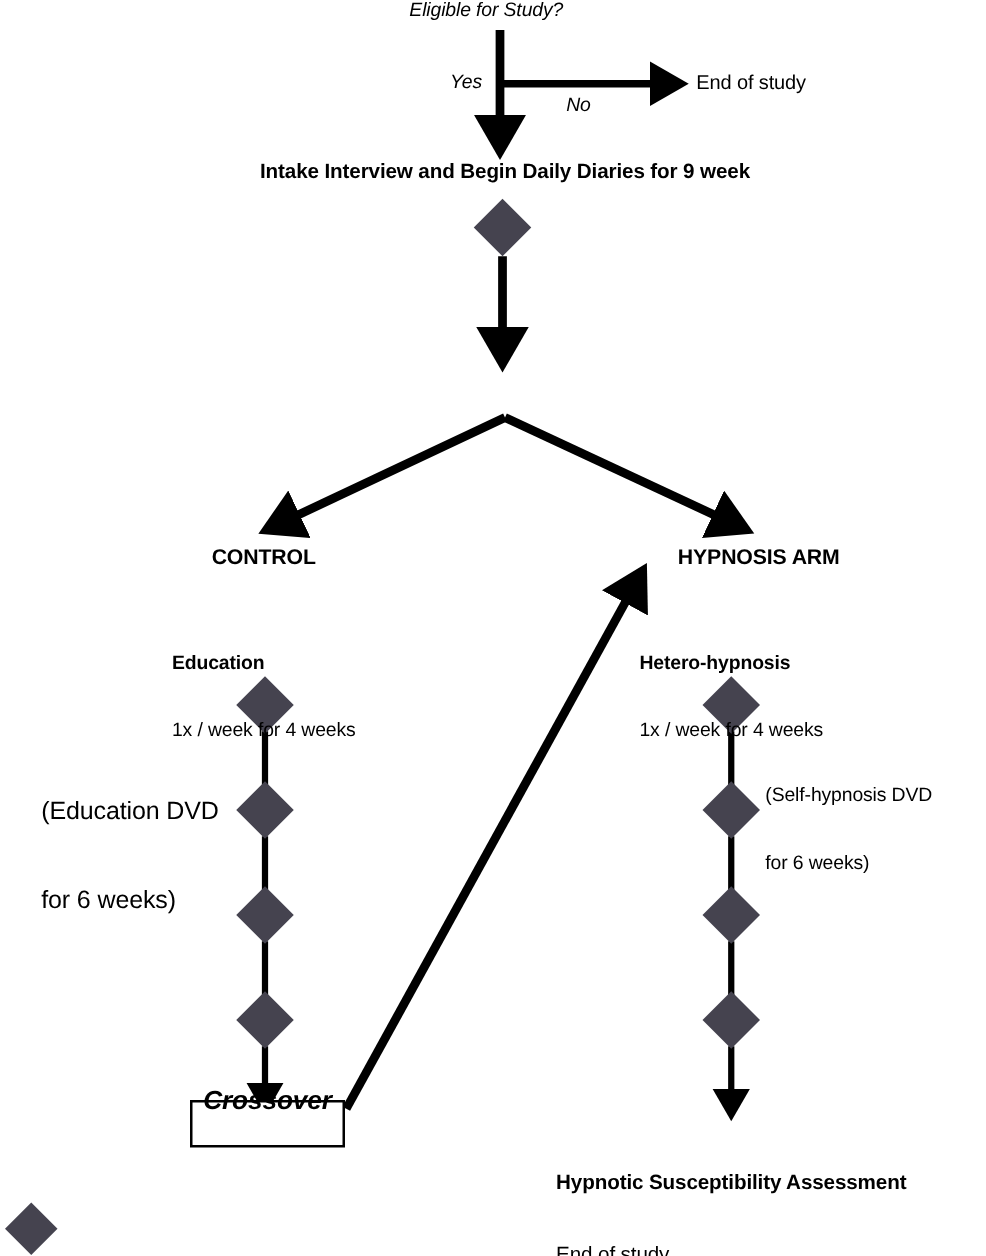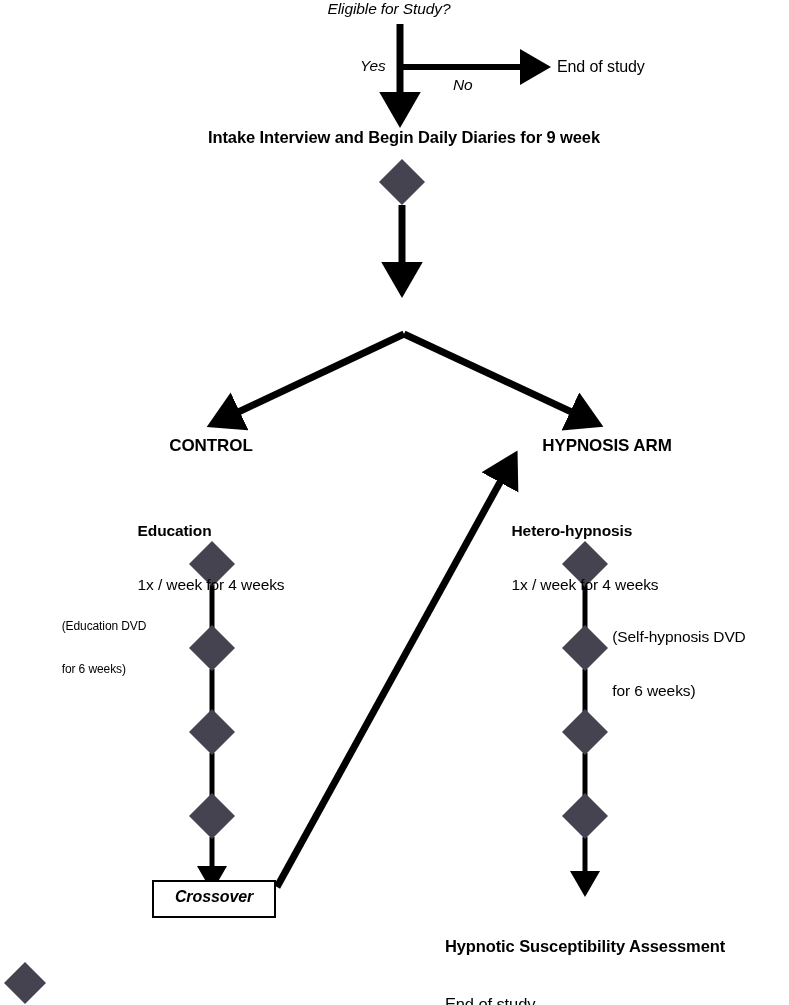--- a/index.html
+++ b/index.html
@@ -43,24 +43,24 @@
   .t-eligible   { left: 389px; top: 0px;   font-size: 15.5px; }
   .t-yes        { left: 360px; top: 57px;  font-size: 15.5px; }
   .t-no         { left: 453px; top: 76px;  font-size: 15.5px; }
   .t-endstudy   { left: 557px; top: 58px;  font-size: 16px; }
   .t-intake     { left: 404px; top: 128px; font-size: 16.5px; }
   .t-random     { left: 402px; top: 285px; font-size: 16.5px; }
   .t-control    { left: 211px; top: 436px; font-size: 17px; }
   .t-hypnarm    { left: 585px; top: 436px; font-size: 17px; margin-left: 22px; }
   .t-edu        { left: 211px; top: 485px; font-size: 15.5px; }
   .t-hetero     { left: 585px; top: 485px; font-size: 15.5px; }
-  .t-edudvd     { left: 104px; top: 591px; font-size: 12px; }
+  .t-edudvd     { left: 104px; top: 591px; font-size: 20px; }
   .t-selfdvd    { left: 679px; top: 591px; font-size: 15.5px; }
   .t-hypassess  { left: 585px; top: 898px; font-size: 16.5px; }
-  .t-crossover  { left: 214px; top: 888px; font-size: 16px; }
+  .t-crossover  { left: 214px; top: 869px; font-size: 21px; }
   .t-legend     { left: 54px;  top: 974px; font-size: 16.5px; }
 
   .box-crossover {
     position: absolute;
     left: 152px;
     top: 880px;
     width: 124px;
     height: 38px;
     border: 2px solid #000000;
     background: #ffffff;

